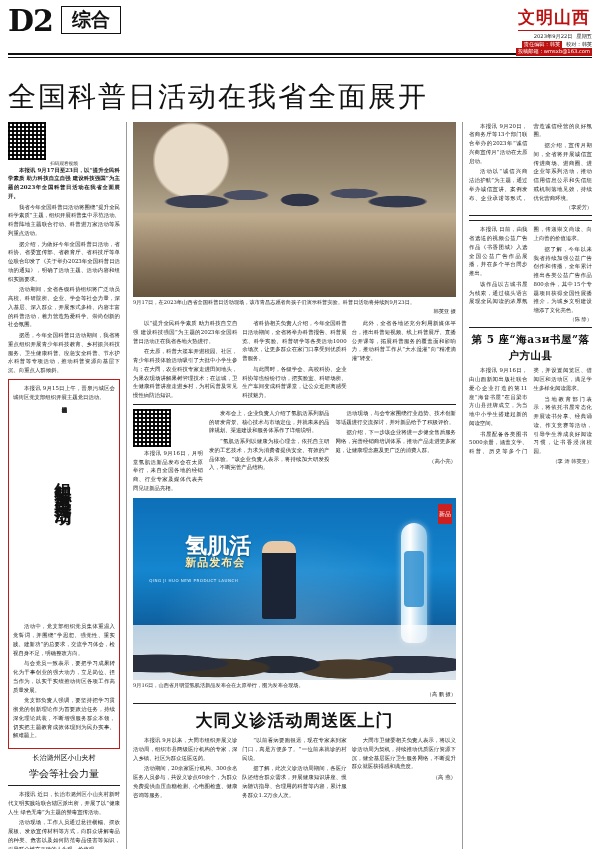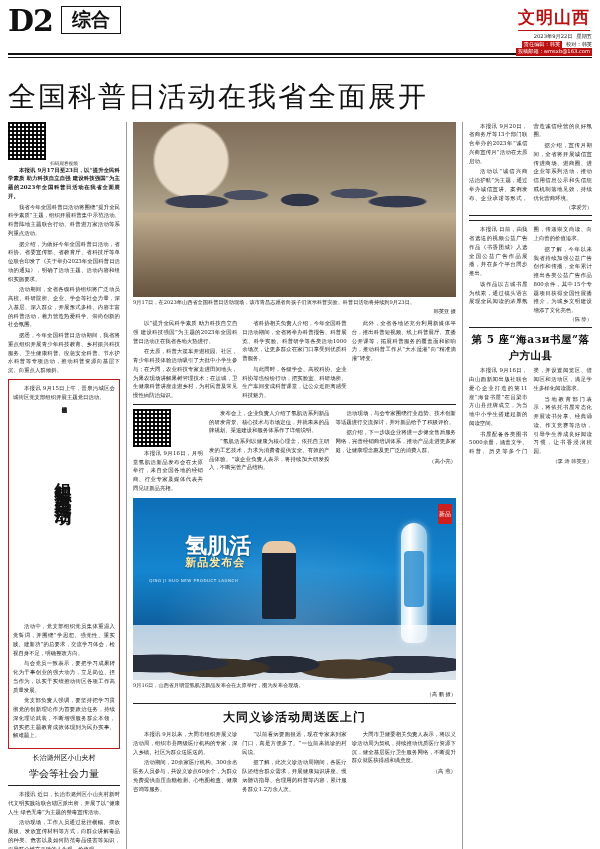--- a/index.html
+++ b/index.html
@@ -167,21 +167,21 @@
     writing-mode: vertical-rl; text-orientation: upright;
     font-size:5.4px; line-height:1.8; height:62px; margin:0 auto 3px; color:#222;
     font-family:"DejaVu Serif","Liberation Serif",serif;
   }
 
   
   .sub-head {
     text-align:center; font-family:"DejaVu Serif","Liberation Serif",serif;
     font-weight:bold; font-size:17px; letter-spacing:1px; margin:5px 0 4px;
   }
-  .sub-head.sm { font-size:12px;font-family:Liberation Mono, monospace; }
+  .sub-head.sm { font-size:17px;font-family:Liberation Mono, monospace; }
   .r-head {
     font-family:"DejaVu Serif","Liberation Serif",serif;
     font-weight:bold; font-size:10.5px; line-height:1.5; text-align:center;
     margin:3px 0 3px; letter-spacing:.5px;
   }
   .l-head {
     font-family:"DejaVu Serif","Liberation Serif",serif;
     font-weight:normal; font-size:10px; text-align:center; margin:4px 0 2px;
   }
   .hrule { border-top:0.7px solid #222; margin:4px 0; }

